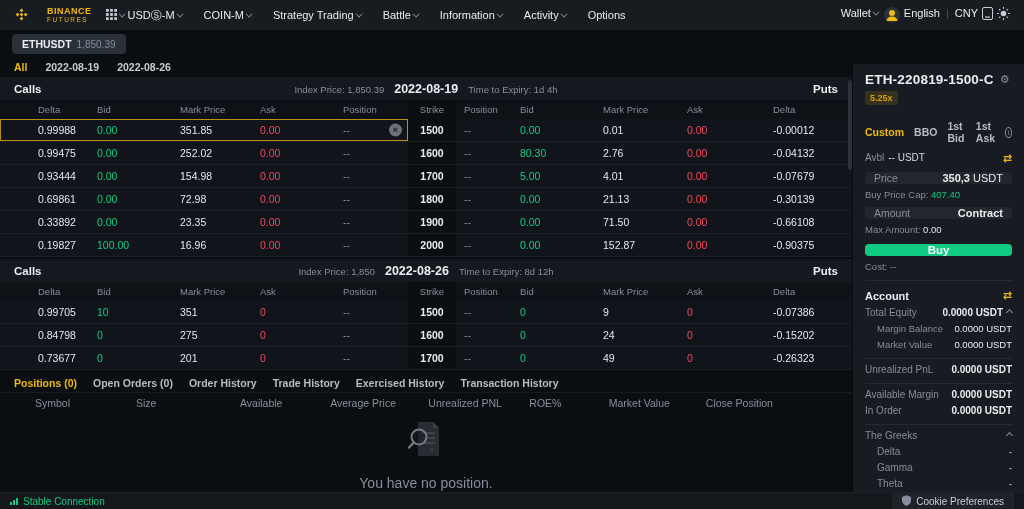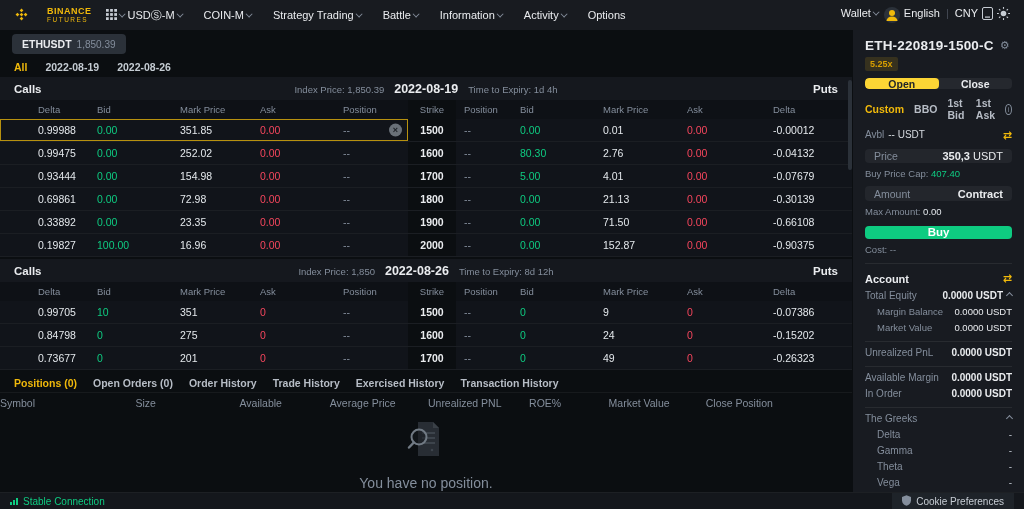--- a/index.html
+++ b/index.html
@@ -27,21 +27,21 @@
   .lang { display:flex; align-items:center; gap:6px; font-size:11px; }
   .lang .sep { color:#474d57; }
   .icon-btn { display:flex; align-items:center; cursor:pointer; }
 
   
   .content { flex:1 1 auto; display:flex; min-height:0; }
   .main { width:852px; flex:0 0 852px; display:flex; flex-direction:column; position:relative; }
   .vscroll { position:absolute; right:0; top:50px; width:4px; height:90px;
     background:#2b3139; border-radius:2px; }
   .panel { flex:1 1 auto; background:#181b21; border-left:1px solid #0b0e11;
-    padding:8px 12px 4px 12px; display:flex; flex-direction:column; overflow:hidden; }
+    padding:8px 12px 4px 12px; display:flex; flex-direction:column; overflow:hidden;margin-top:34px; }
 
   
   .symbol-row { height:28px; display:flex; align-items:center; padding:0 12px; }
   .symbol-chip { background:#2b3139; border-radius:4px; height:20px; display:flex;
     align-items:center; gap:5px; padding:0 10px; cursor:pointer; }
   .symbol-chip .sym { font-weight:bold; font-size:10.5px; }
   .symbol-chip .px { color:#848e9c; font-size:10px; }
   .date-tabs { height:17px; display:flex; align-items:center; gap:18px; padding:0 14px;
     font-weight:bold; font-size:10.5px; }
   .date-tab { color:#c5ccd3; cursor:pointer; }
@@ -81,21 +81,21 @@
   .close-icon { position:absolute; right:6px; top:50%; transform:translateY(-50%);
     width:13px; height:13px; border-radius:50%; background:#6a7178; color:#1b1f24;
     font-size:9px; line-height:13px; text-align:center; cursor:pointer; font-weight:bold; }
 
   
   .pos-tabs { height:20px; display:flex; align-items:center; gap:16px; padding:0 14px;
     margin-top:3px; font-weight:bold; font-size:10.5px; border-bottom:1px solid rgba(255,255,255,0.05); }
   .pos-tab { color:#b7bdc6; cursor:pointer; white-space:nowrap; }
   .pos-tab.active { color:#f0b90b; }
   .pos-headers { height:20px; display:flex; align-items:center; color:#848e9c; font-size:9.5px; }
-  .ph0{width:138px; } .ph1{width:106px;} .ph2{width:92px;}
+  .ph0{width:138px; padding-left:35px;} .ph1{width:106px;} .ph2{width:92px;}
   .ph3{width:100px;} .ph4{width:103px;} .ph5{width:81px;} .ph6{width:99px;} .ph7{width:149px;}
   .empty-area { flex:1 1 auto; display:flex; flex-direction:column; align-items:center;
     justify-content:center; gap:10px; }
   .empty-text { color:#848e9c; font-size:14px; }
 
   
   .statusbar { height:17px; flex:0 0 auto; background:#14171c; display:flex;
     align-items:center; padding:0 10px; border-top:1px solid rgba(255,255,255,0.04); }
   .conn { display:flex; align-items:center; gap:5px; color:#0ecb81; font-size:10px; }
   .bars { display:flex; align-items:flex-end; gap:1px; }

